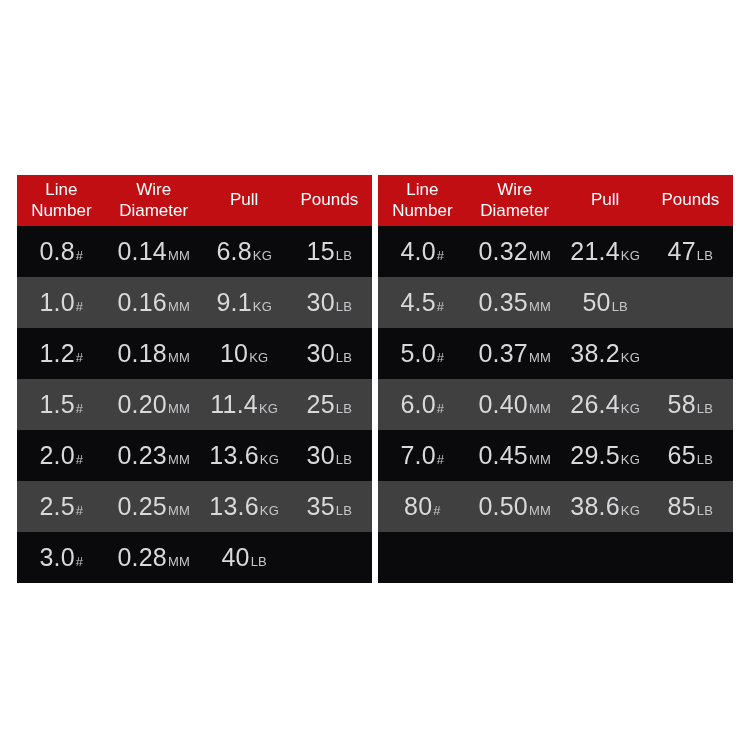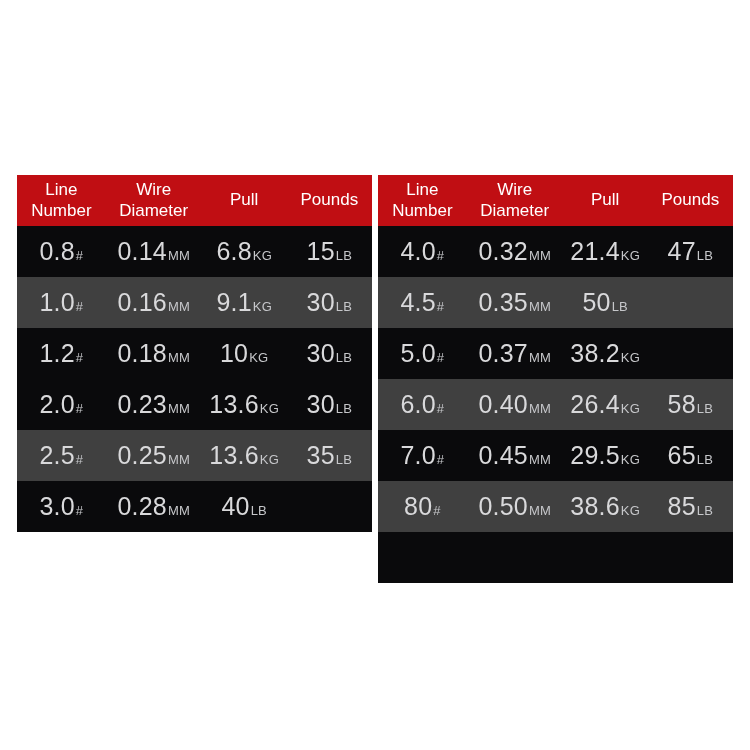--- a/index.html
+++ b/index.html
@@ -58,20 +58,26 @@
       <div class="td"><span class="v">1.0</span><span class="u">#</span></div>
       <div class="td"><span class="v">0.16</span><span class="u">MM</span></div>
       <div class="td"><span class="v">9.1</span><span class="u">KG</span></div>
       <div class="td"><span class="v">30</span><span class="u">LB</span></div>
     </div>
     <div class="tr dark">
       <div class="td"><span class="v">1.2</span><span class="u">#</span></div>
       <div class="td"><span class="v">0.18</span><span class="u">MM</span></div>
       <div class="td"><span class="v">10</span><span class="u">KG</span></div>
       <div class="td"><span class="v">30</span><span class="u">LB</span></div>
+    </div>
+    <div class="tr light">
+      <div class="td"><span class="v">1.5</span><span class="u">#</span></div>
+      <div class="td"><span class="v">0.20</span><span class="u">MM</span></div>
+      <div class="td"><span class="v">11.4</span><span class="u">KG</span></div>
+      <div class="td"><span class="v">25</span><span class="u">LB</span></div>
     </div>
     <div class="tr dark">
       <div class="td"><span class="v">2.0</span><span class="u">#</span></div>
       <div class="td"><span class="v">0.23</span><span class="u">MM</span></div>
       <div class="td"><span class="v">13.6</span><span class="u">KG</span></div>
       <div class="td"><span class="v">30</span><span class="u">LB</span></div>
     </div>
     <div class="tr light">
       <div class="td"><span class="v">2.5</span><span class="u">#</span></div>
       <div class="td"><span class="v">0.25</span><span class="u">MM</span></div>

